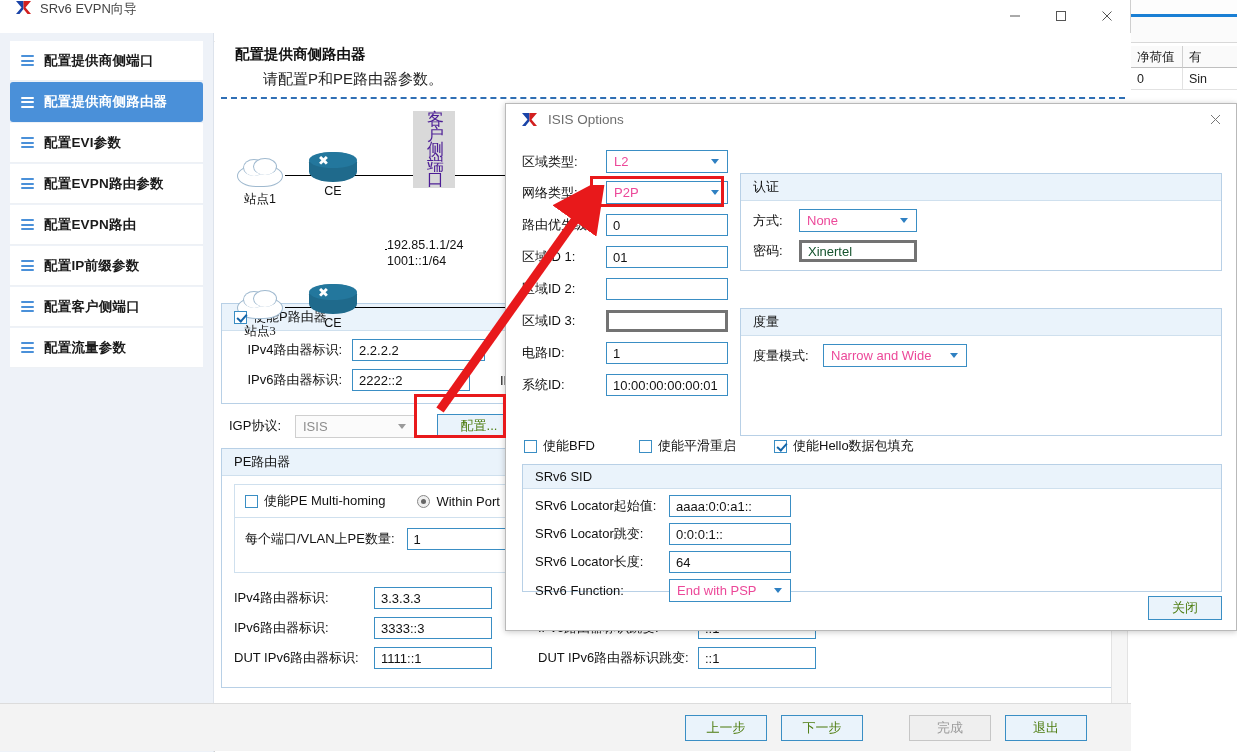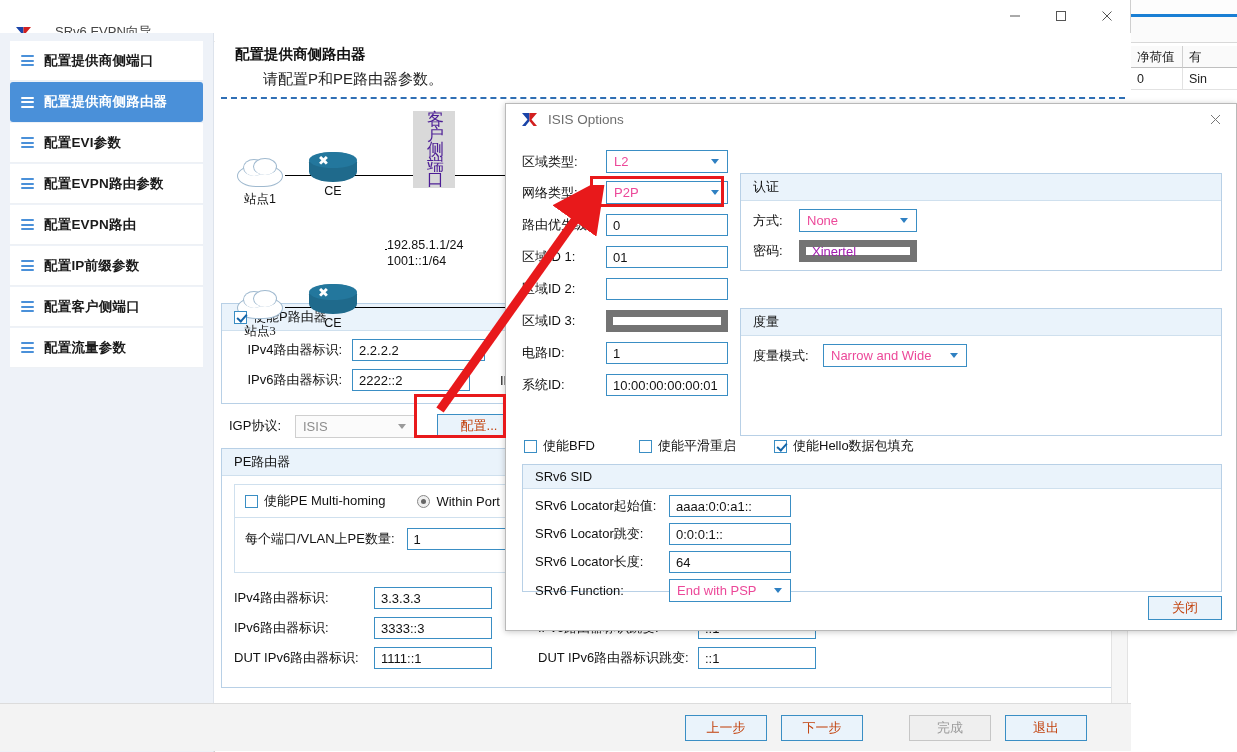--- a/index.html
+++ b/index.html
@@ -35,21 +35,21 @@
   }
   .bg-c1 { width:52px; } .bg-c2 { width:55px; }
 
   
   .win {
     position:absolute; left:0; top:0; width:1131px; height:752px;
     background:#ffffff; border:1px solid #cfcfcf; border-top:none; border-left:none;
   }
   .titlebar {
     position:relative; height:42px; background:#ffffff; border-bottom:1px solid #eaeaea;
-    display:flex; align-items:flex-end;gap:15px;
+    display:flex; align-items:flex-start;
   }
   .title-logo { width:30px; display:flex; align-items:center; justify-content:center; margin-left:8px; }
   .title-text { font-size:13px; color:#444; margin-left:2px; }
   .win-btns { position:absolute; right:0; top:0; height:32px; display:flex; }
   .win-btn {
     width:46px; height:32px; display:flex; align-items:center; justify-content:center;
     color:#555;
   }
 
   
@@ -113,21 +113,21 @@
     background:#eaf3fb; border-bottom:1px solid #cfe0ee; padding:4px 12px;
     font-size:13px; color:#111;
   }
   .gbox-body { padding:8px 12px 10px 12px; }
   .row { display:flex; align-items:center; margin-bottom:8px; }
   .lbl { font-size:13px; color:#111; }
   .inp {
     border:1px solid #3a8ec4; height:22px; padding:0 6px; font-size:13px; color:#111;
     background:#fff; display:flex; align-items:center; font-family:"Liberation Sans",sans-serif;
   }
-  .inp.ro { border:7px solid #737373; color:#a21caf; }
+  .inp.ro { border:3px solid #737373; color:#14532d; }
   .cbx {
     width:13px; height:13px; border:1px solid #3a8ec4; background:#fff; display:inline-block;
     position:relative; margin-right:6px; flex:none;
   }
   .cbx.on:after {
     content:""; position:absolute; left:3.5px; top:0px; width:4px; height:8px;
     border:solid #1565a8; border-width:0 2px 2px 0; transform:rotate(42deg);
   }
   .rdo {
     width:13px; height:13px; border-radius:50%; border:1px solid #888; background:#efefef;
@@ -138,21 +138,21 @@
   .sel {
     border:1px solid #3a8ec4; height:23px; background:#fff; display:flex; align-items:center;
     padding:0 4px 0 7px; font-size:13px; color:#ec4899; justify-content:space-between;
   }
   .sel.dis { border-color:#cfcfcf; color:#8d8d8d; background:#fbfbfb; }
   .caret { width:0;height:0;border-left:4.5px solid transparent;border-right:4.5px solid transparent;
            border-top:5px solid #2f80c2; margin-left:8px; margin-right:4px;}
   .sel.dis .caret { border-top-color:#9a9a9a; }
   .btn {
     border:1px solid #3a8ec4; background:#eaf3fb; height:24px; min-width:74px;
-    display:flex;align-items:center;justify-content:center;font-size:13px;color:#c2410c;
+    display:flex;align-items:center;justify-content:center;font-size:13px;color:#4d7c0f;
   }
   .btn.disabled { border-color:#c6c6c6; background:#efefef; color:#9a9a9a; }
 
   
   .btnbar {
     position:absolute; left:0; bottom:0; width:1131px; height:48px;
     background:#f3f3f3; border-top:1px solid #dcdcdc; display:flex; align-items:center;
     justify-content:flex-end; padding-right:44px; gap:14px;
   }
   .btnbar .btn { min-width:82px; height:26px; }

